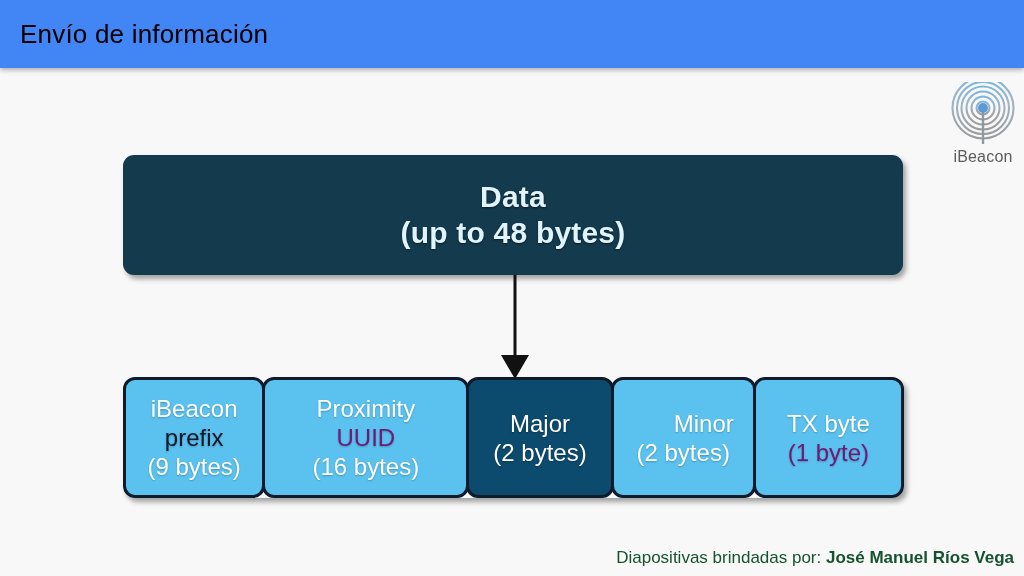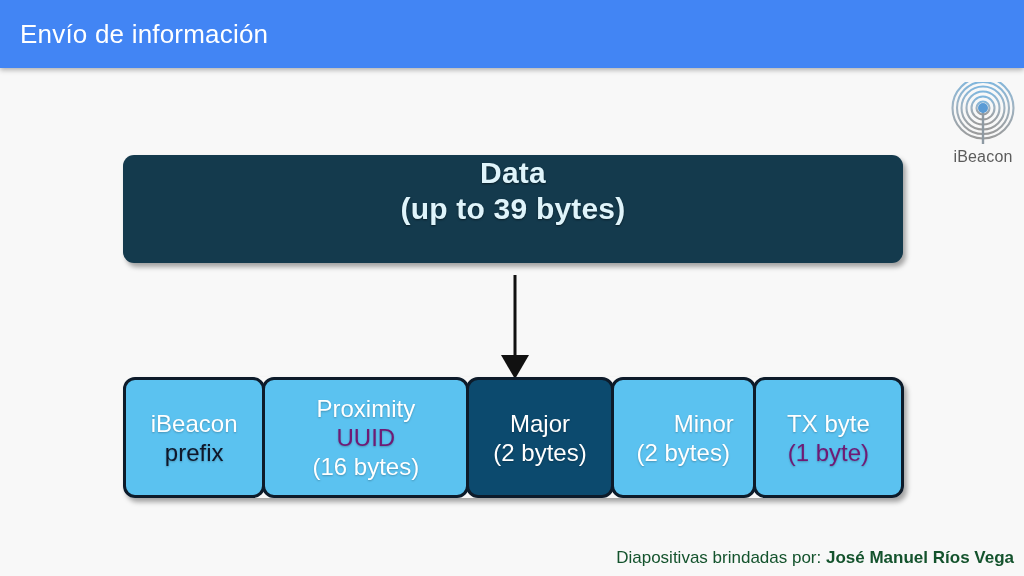--- a/index.html
+++ b/index.html
@@ -31,21 +31,21 @@
     background: #4285f4;
     box-shadow: 0 2px 5px rgba(0,0,0,0.30);
     z-index: 5;
   }
   .title-text {
     position: absolute;
     left: 20px;
     top: 0;
     height: 68px;
     line-height: 68px;
-    color: #ffffff;
+    color: #000000;
     font-size: 26px;
     font-weight: 400;
     letter-spacing: 0.2px;
     white-space: nowrap;
     font-family: "Liberation Sans", sans-serif;
   }
 
   
   .body-area {
     position: absolute;
@@ -83,27 +83,28 @@
     font-family: "Liberation Sans", sans-serif;
     letter-spacing: 0.2px;
   }
 
   
   .data-box {
     position: absolute;
     left: 123px;
     top: 155px;
     width: 780px;
-    height: 108px;
+    height: 120px;
     background: #143a4d;
     border-radius: 11px;
     box-shadow: 3px 4px 5px rgba(0,0,0,0.35);
     display: flex;
     flex-direction: column;
     align-items: center;
+    justify-content: center;
   }
   .data-box-line {
     color: #dff4fb;
     font-size: 30px;
     font-weight: 700;
     line-height: 36px;
     text-shadow: 0 1px 2px rgba(0,0,0,0.5);
     font-family: "Liberation Sans", sans-serif;
     letter-spacing: 0.2px;
   }
@@ -194,32 +195,33 @@
         <circle cx="35" cy="26" r="30.5"></circle>
       </g>
       <line x1="35" y1="26" x2="35" y2="62" stroke="#8e9aa3" stroke-width="2.4"></line>
       <circle cx="35" cy="26" r="5" fill="#5a9bd5"></circle>
     </svg>
     <div class="ibeacon-caption">iBeacon</div>
   </div>
 
   <div class="data-box">
     <div class="data-box-line">Data</div>
-    <div class="data-box-line">(up to 39 bytes)</div>
+    <div class="data-box-line">(up to 48 bytes)</div>
   </div>
 
   <svg class="arrow" viewBox="0 0 40 105">
     <line x1="20" y1="0" x2="20" y2="86" stroke="#111111" stroke-width="3"></line>
     <polygon points="20,104 6,80 34,80" fill="#111111"></polygon>
   </svg>
 
   <div class="field-row" id="field-row">
       <div class="field-box" style="width: 145px; background: rgb(91, 194, 240); border-color: rgb(13, 27, 42);">
         <div class="field-line" style="color: rgb(255, 255, 255);">iBeacon</div>
         <div class="field-line" style="color: #0f172a;">prefix</div>
+        <div class="field-line" style="color: rgb(255, 255, 255);">(9 bytes)</div>
       </div>
       <div class="field-box" style="width: 211px; background: rgb(91, 194, 240); border-color: rgb(13, 27, 42);">
         <div class="field-line" style="color: rgb(255, 255, 255);">Proximity</div>
         <div class="field-line" style="color: #701a75;">UUID</div>
         <div class="field-line" style="color: rgb(255, 255, 255);">(16 bytes)</div>
       </div>
       <div class="field-box" style="width: 150px; background: #0c4a6e; border-color: rgb(13, 27, 42);">
         <div class="field-line" style="color: rgb(255, 255, 255);">Major</div>
         <div class="field-line" style="color: rgb(255, 255, 255);">(2 bytes)</div>
       </div>

